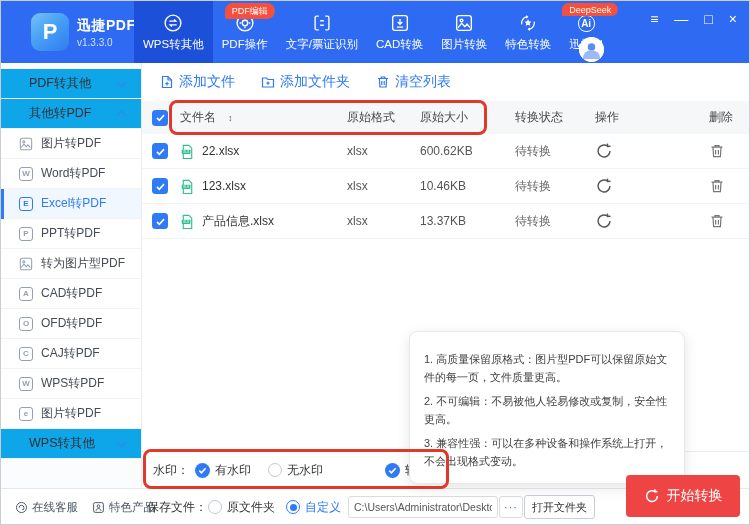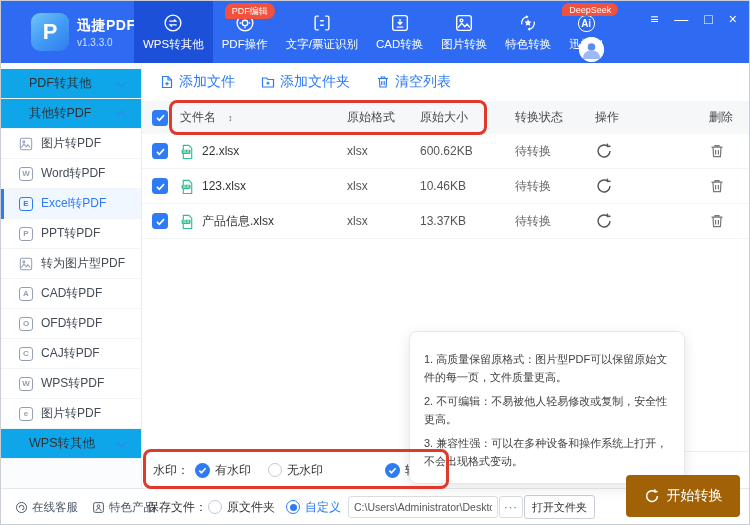--- a/index.html
+++ b/index.html
@@ -86,21 +86,21 @@
   .foot-link svg{width:13px;height:13px;}
   .save-controls{display:flex;align-items:center;font-size:12px;color:#333;margin-left:5px;gap:1px;}
   .save-path{width:150px;height:22px;border:1px solid #d9dde2;border-radius:3px;font-size:10.5px;color:#555;
     padding:0 5px;font-family:"Liberation Sans","DejaVu Sans",sans-serif;margin-left:6px;}
   .dots-btn{width:24px;height:22px;border:1px solid #d9dde2;border-radius:3px;background:#fff;color:#666;font-size:11px;
     display:flex;align-items:center;justify-content:center;cursor:pointer;letter-spacing:1px;}
   .open-btn{height:24px;padding:0 7px;border:1px solid #c9ced6;border-radius:3px;background:#fff;color:#333;font-size:11px;
     display:flex;align-items:center;cursor:pointer;white-space:nowrap;}
   .blue-text{color:#2e7bf5;}
 
-  .start-btn{position:absolute;left:625px;top:474px;width:114px;height:42px;background:#a16207;border:none;border-radius:4px;
+  .start-btn{position:absolute;left:625px;top:474px;width:114px;height:42px;background:#ef4444;border:none;border-radius:4px;
     color:#fff;font-size:14px;display:flex;align-items:center;justify-content:center;gap:7px;z-index:9;cursor:pointer;
     font-family:"Liberation Sans","DejaVu Sans",sans-serif;}
   .start-btn svg{width:16px;height:16px;}
 
   
   .redbox{position:absolute;border:3px solid #e0392b;border-radius:8px;pointer-events:none;z-index:8;}
   .redbox1{left:168px;top:99px;width:318px;height:35px;}
   .redbox2{left:142px;top:448px;width:306px;height:40px;}
 </style>
 </head>

